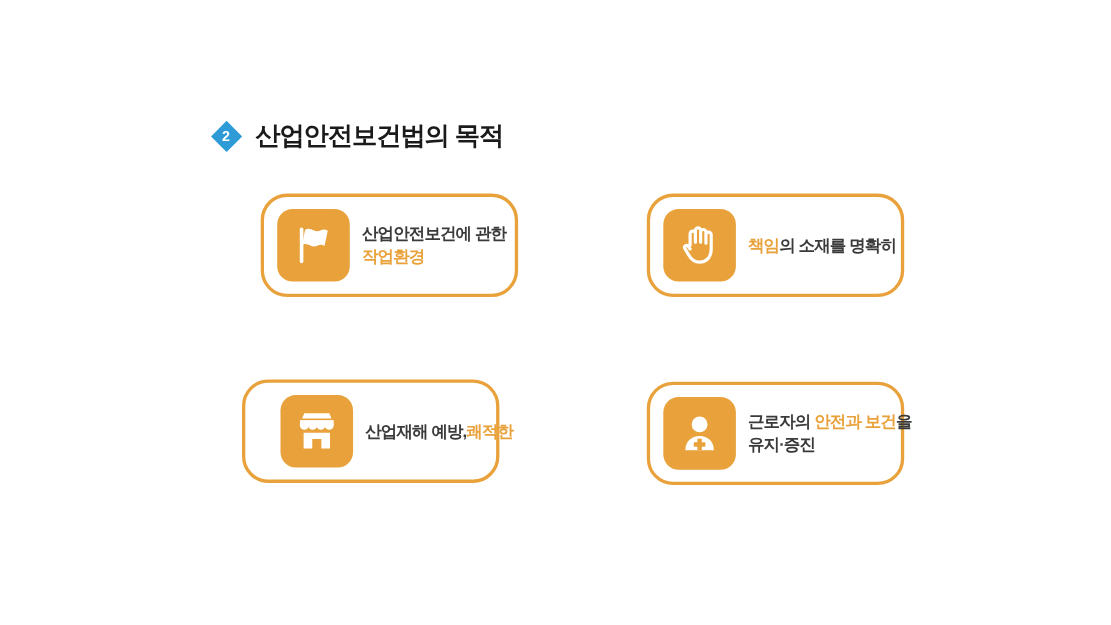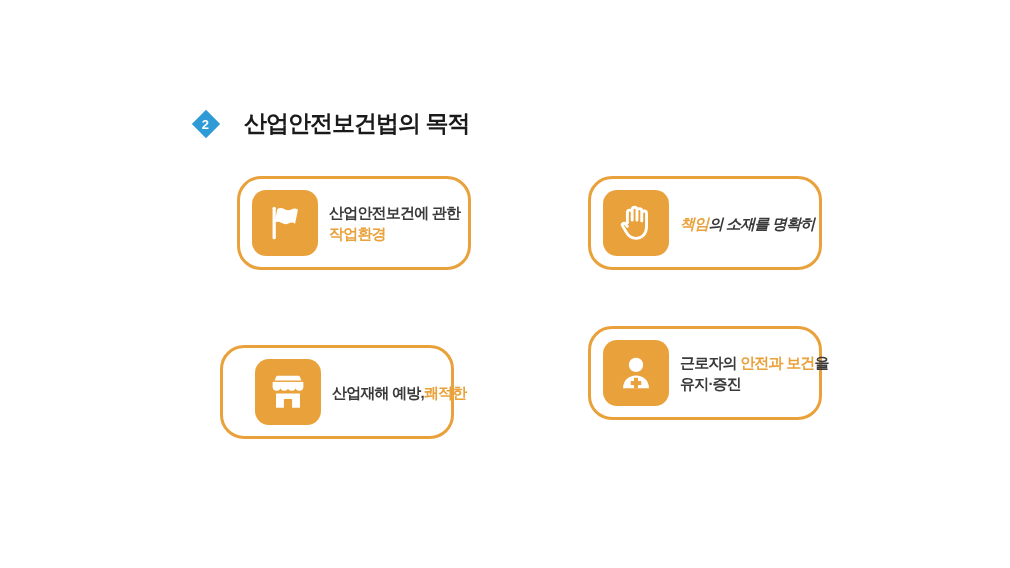--- a/index.html
+++ b/index.html
@@ -47,39 +47,38 @@
     font-size: 13px;
     font-weight: bold;
     line-height: 1;
   }
   .title {
     font-size: 23px;
     font-weight: 800;
     color: var(--title);
     letter-spacing: -1px;
     white-space: nowrap;
-    margin-left: 12px;
   }
 
   
   .card {
     position: absolute;
     width: 234px;
     height: 94px;
     background: #ffffff;
     border: 3px solid var(--accent);
     border-radius: 24px;
     display: flex;
     align-items: center;
     padding-left: 12px;
   }
   .card-1 { left: 220px; top: 176px; margin-left: 17px; }
-  .card-2 { left: 588px; top: 176px; font-style: italic; }
+  .card-2 { left: 588px; top: 176px; }
   .card-3 { left: 220px; top: 345px; padding-left: 32px; }
-  .card-4 { left: 588px; top: 326px; }
+  .card-4 { left: 588px; top: 347px; }
 
   .icon-box {
     width: 66px;
     height: 66px;
     border-radius: 14px;
     background: var(--accent);
     flex: 0 0 auto;
     display: flex;
     align-items: center;
     justify-content: center;

